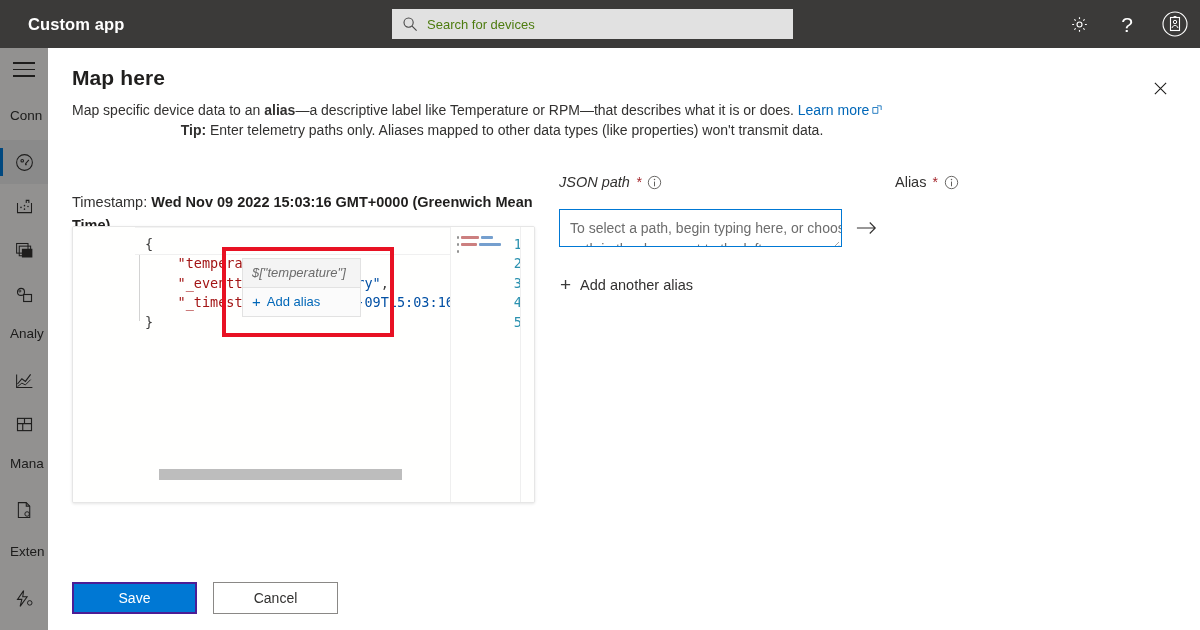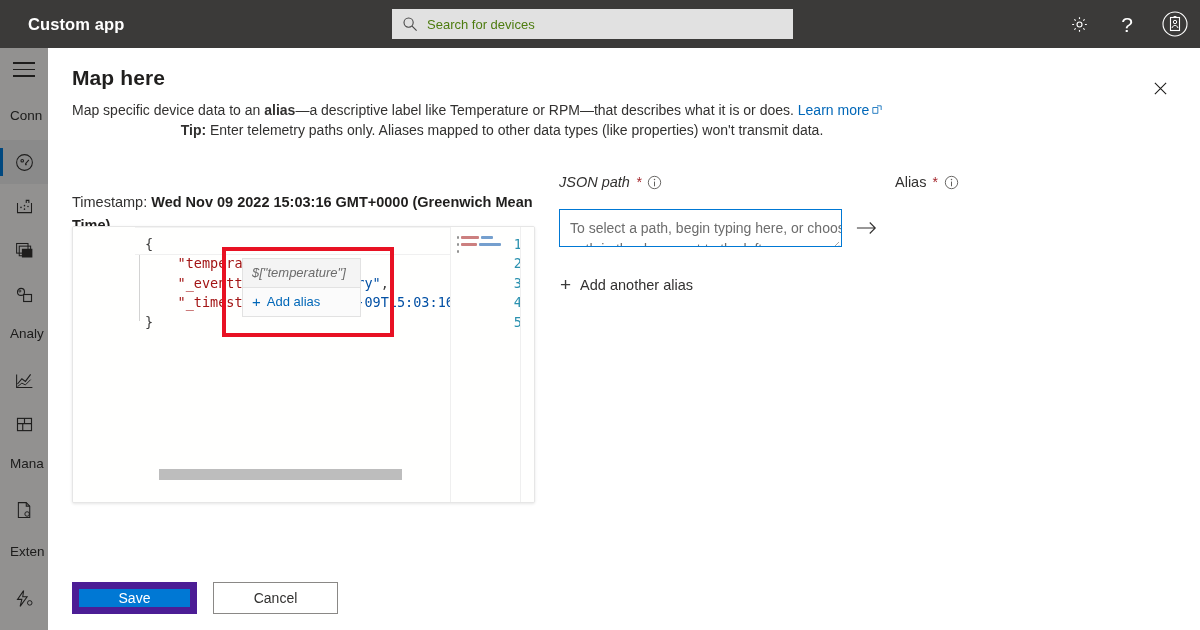--- a/index.html
+++ b/index.html
@@ -238,21 +238,21 @@
   .plus-lg { font-size: 19px; line-height: 1; color: #3b3b3b; font-weight: 300; }
 
   
   .btn {
     position: absolute; height: 32px;
     display: flex; align-items: center; justify-content: center;
     font-size: 14px; cursor: pointer;
   }
   .btn-primary {
     left: 24px; top: 534px; width: 125px;
-    background: #0078d4; color: #fff; border: 7px solid #4c1d95;
+    background: #0078d4; color: #fff; border: 2px solid #4c1d95;
   }
   .btn-default {
     left: 165px; top: 534px; width: 125px;
     background: #fff; color: #323130; border: 1px solid #8a8886;
   }
 </style>
 </head>
 <body>
 
 <div class="appbar">

